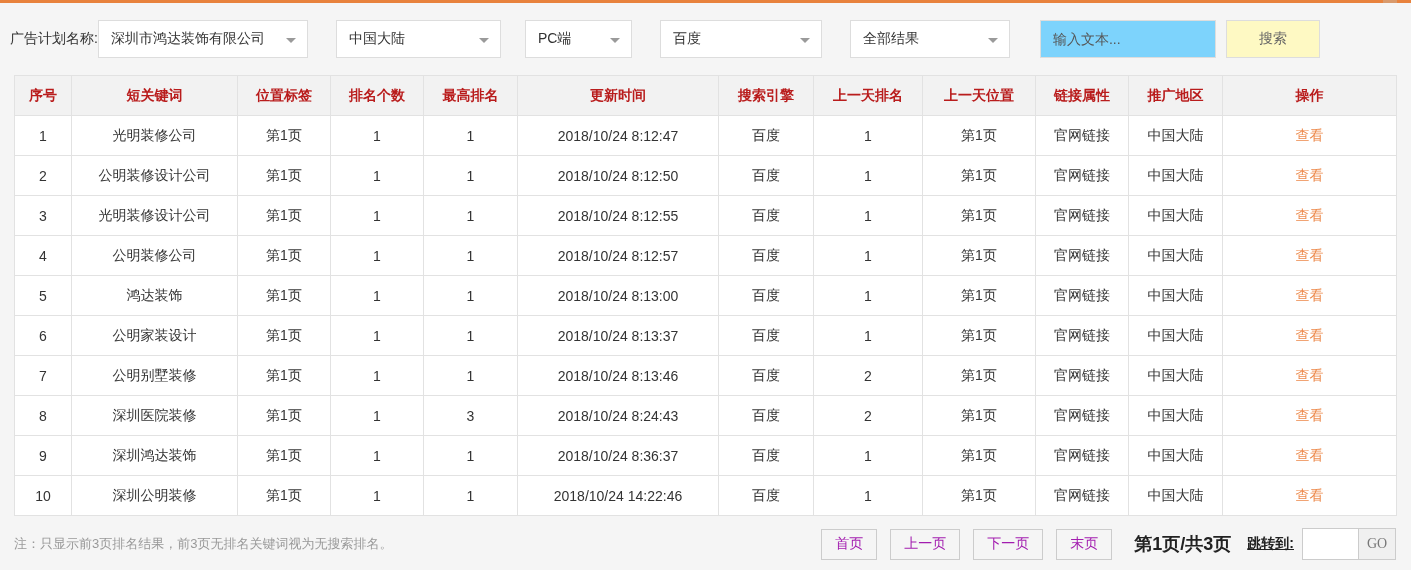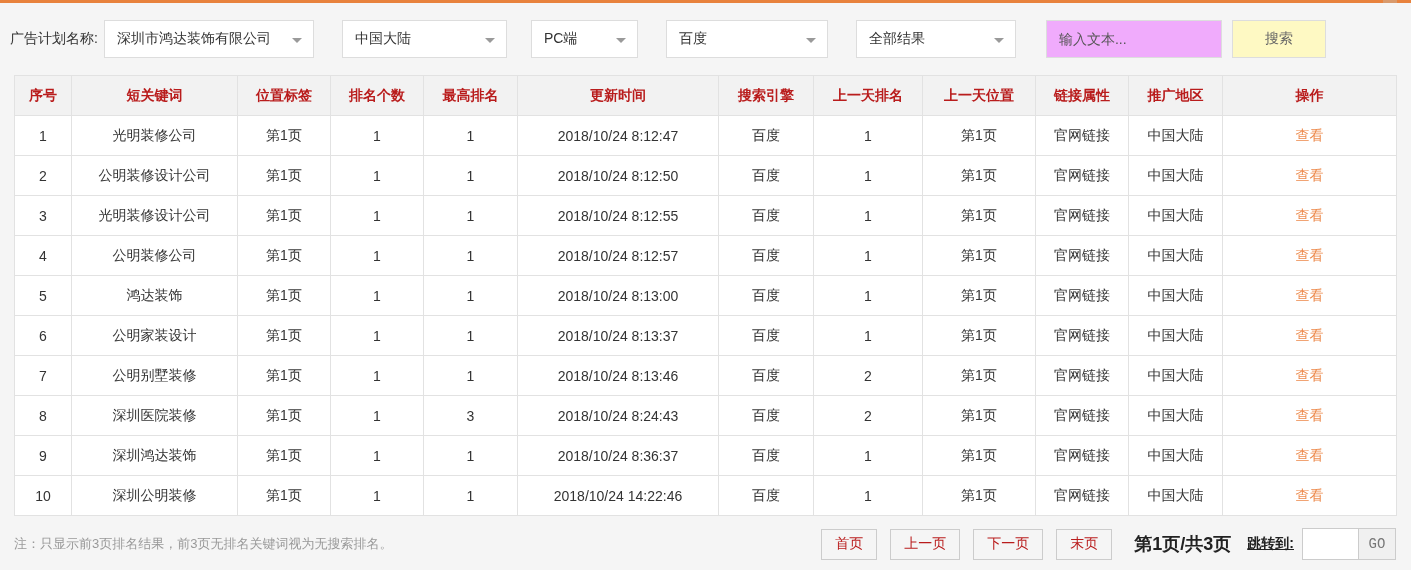--- a/index.html
+++ b/index.html
@@ -11,40 +11,40 @@
   }
   
   .top-bar { position: relative; width: 100%; height: 3px; background: #e8823d; }
   .top-bar .thumb { position: absolute; top: 0; right: 14px; width: 14px; height: 3px; background: #d99a6c; }
 
   
   .filter-bar {
     display: flex; align-items: center;
     padding: 0 0 0 10px; height: 72px;
   }
-  .filter-label { font-size: 14px; color: #333; margin-right: 6px; white-space: nowrap; }
+  .filter-label { font-size: 14px; color: #333; white-space: nowrap; }
   .select-box {
     position: relative; height: 38px; background: #fff;
     border: 1px solid #ddd; display: flex; align-items: center;
     padding: 0 16px 0 12px; font-size: 14px; color: #333; cursor: pointer;
     white-space: nowrap; overflow: hidden;
   }
   .select-box .caret {
     position: absolute; right: 11px; top: 17px;
     width: 0; height: 0;
     border-left: 5px solid transparent; border-right: 5px solid transparent;
     border-top: 5px solid #9a9a9a;
   }
   .sel-plan   { width: 210px; margin-right: 28px; }
   .sel-region { width: 165px; margin-right: 24px; }
   .sel-device { width: 107px; margin-right: 28px; }
   .sel-engine { width: 162px; margin-right: 28px; }
   .sel-result { width: 160px; margin-right: 30px; }
   .search-input {
-    width: 176px; height: 38px; border: 1px solid #ddd; background: #f0abfc;
+    width: 176px; height: 38px; border: 1px solid #ddd; background: #7dd3fc;
     font-size: 14px; color: #333; padding: 0 12px; margin-right: 10px;
     font-family: "Liberation Sans", "DejaVu Sans", sans-serif;
   }
   .search-input::placeholder { color: #555; opacity: 1; }
   .search-btn {
     width: 94px; height: 38px; background: #fef9c3; border: 1px solid #ddd;
     font-size: 14px; color: #666; cursor: pointer;
     font-family: "Liberation Sans", "DejaVu Sans", sans-serif;
   }
 
@@ -64,34 +64,34 @@
   .view-link { color: #ed8a4c; cursor: pointer; text-decoration: none; }
 
   
   .footer {
     display: flex; align-items: center; justify-content: space-between;
     padding: 0 15px 0 14px; height: 56px;
   }
   .footer-note { font-size: 13px; color: #999; }
   .pagination { display: flex; align-items: center; }
   .page-btn {
-    background: #f5f5f5; border: 1px solid #ccc; color: #b91c1c;
+    background: #f5f5f5; border: 1px solid #ccc; color: #a21caf;
     font-size: 14px; height: 31px; padding: 0 13px; margin-left: 13px; cursor: pointer;
     font-family: "Liberation Sans", "DejaVu Sans", sans-serif;
   }
   .page-info { font-size: 18px; color: #222; font-weight: bold; margin-left: 22px; }
   .jump-label { font-size: 14px; color: #222; font-weight: bold; margin-left: 16px; margin-right: 8px; text-decoration: underline; }
   .jump-input {
     width: 57px; height: 32px; border: 1px solid #ccc; background: #fff;
     font-size: 14px; padding: 0 6px; color: #333;
   }
   .go-btn {
     width: 37px; height: 32px; background: #f0f0f0; border: 1px solid #ccc;
     border-left: none; color: #777; font-size: 14px; cursor: pointer;
-    font-family: Liberation Mono, monospace;
+    font-family: Liberation Serif, serif;
   }
 </style>
 </head>
 <body>
 
 <div class="top-bar">
   <div class="thumb"></div>
 </div>
 
 <div class="filter-bar">

